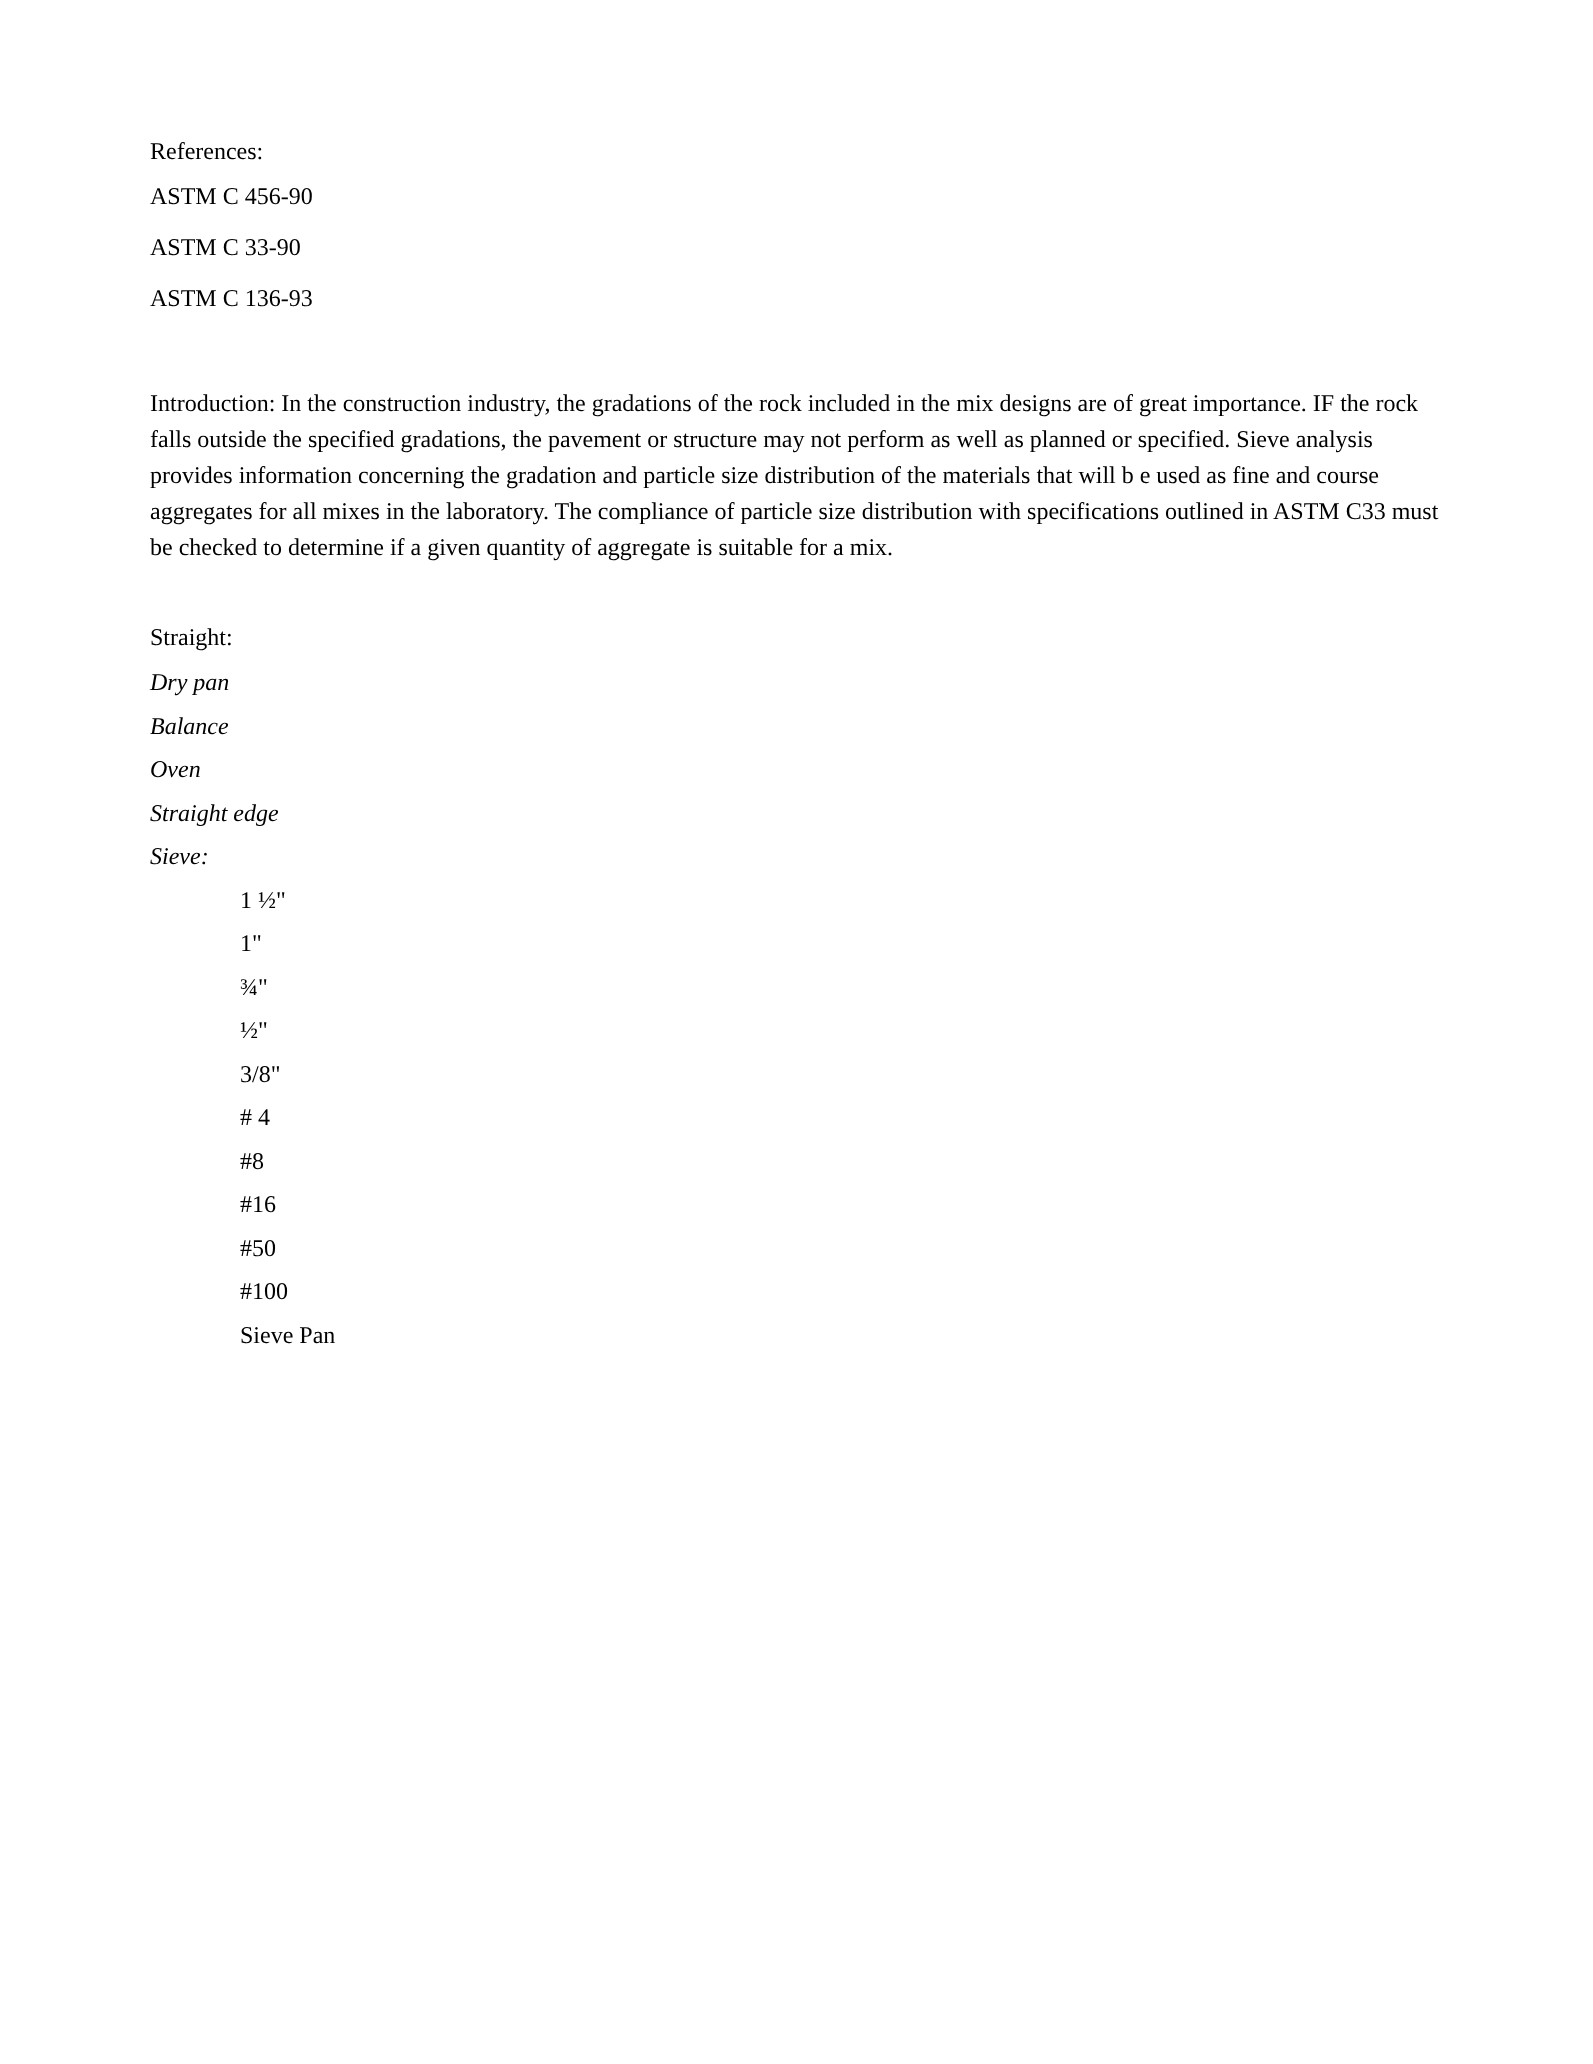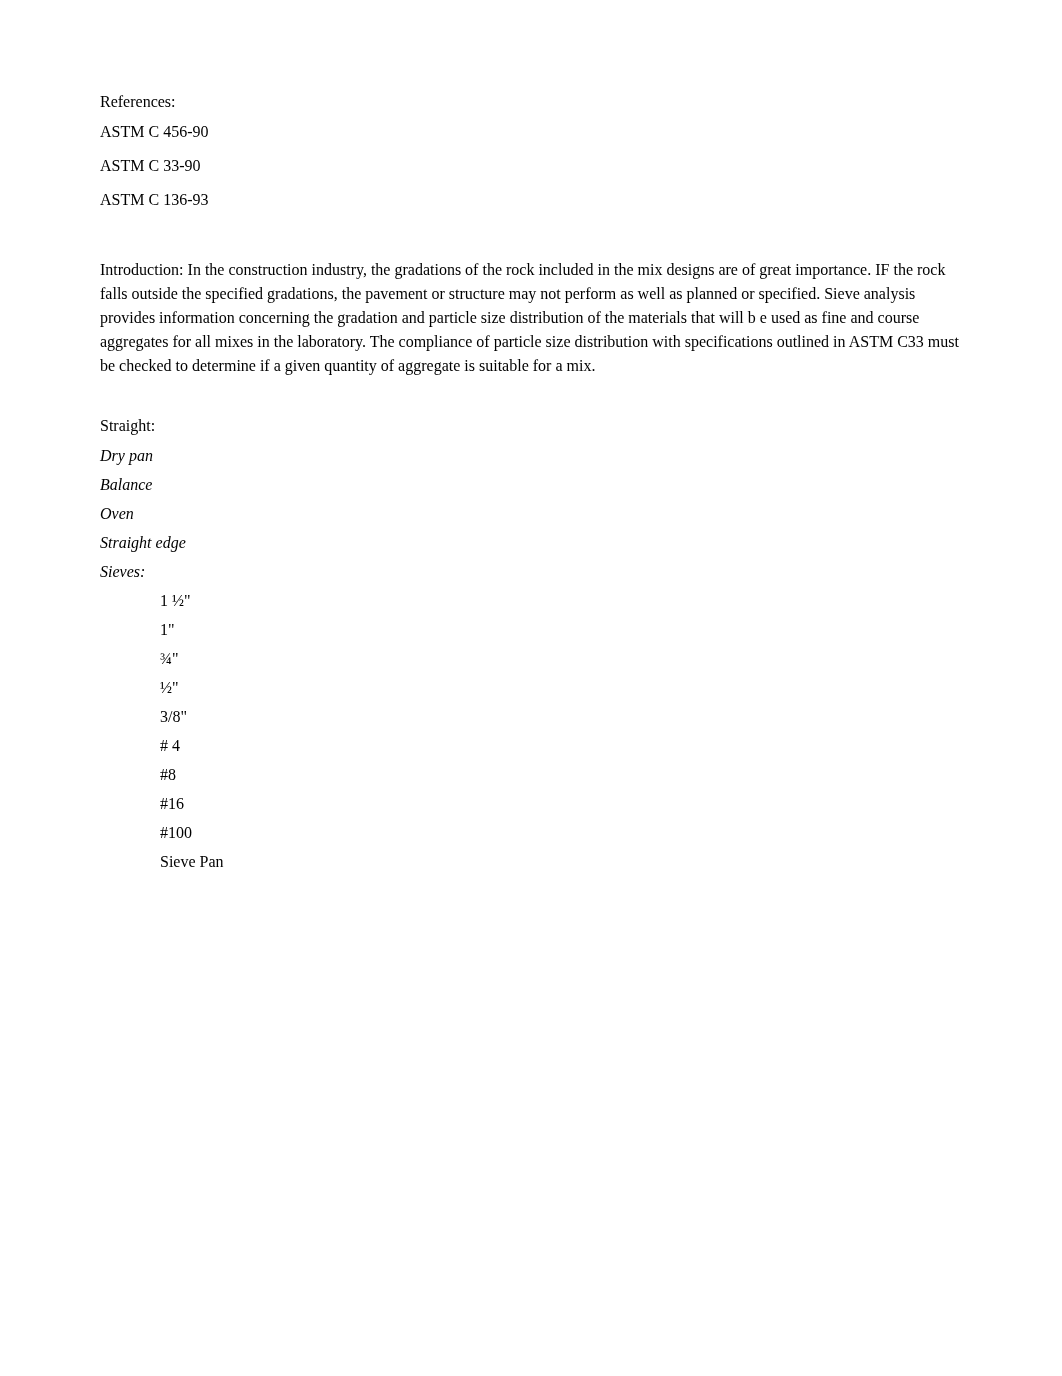--- a/index.html
+++ b/index.html
@@ -60,28 +60,29 @@
     <span class="intro-run-in">Introduction:</span><span> In the construction industry, the gradations of the rock included in the mix designs are of great importance. IF the rock falls outside the specified gradations, the pavement or structure may not perform as well as planned or specified. Sieve analysis provides information concerning the gradation and particle size distribution of the materials that will b e used as fine and course aggregates for all mixes in the laboratory. The compliance of particle size distribution with specifications outlined in ASTM C33 must be checked to determine if a given quantity of aggregate is suitable for a mix.</span>
   </p>
 
   <div class="section-gap"></div>
 
   <div class="section-heading">Straight:</div>
   <div class="apparatus-item">Dry pan</div>
   <div class="apparatus-item">Balance</div>
   <div class="apparatus-item">Oven</div>
   <div class="apparatus-item">Straight edge</div>
-  <div class="apparatus-item">Sieves:</div>
+  <div class="apparatus-item">Sieve:</div>
 
   <div class="sieve-list">
     <div class="sieve-item">1 ½"</div>
     <div class="sieve-item">1"</div>
     <div class="sieve-item">¾"</div>
     <div class="sieve-item">½"</div>
     <div class="sieve-item">3/8"</div>
     <div class="sieve-item"># 4</div>
     <div class="sieve-item">#8</div>
     <div class="sieve-item">#16</div>
+    <div class="sieve-item">#50</div>
     <div class="sieve-item">#100</div>
     <div class="sieve-item">Sieve Pan</div>
   </div>
 
 </div>
 
 </body></html>

